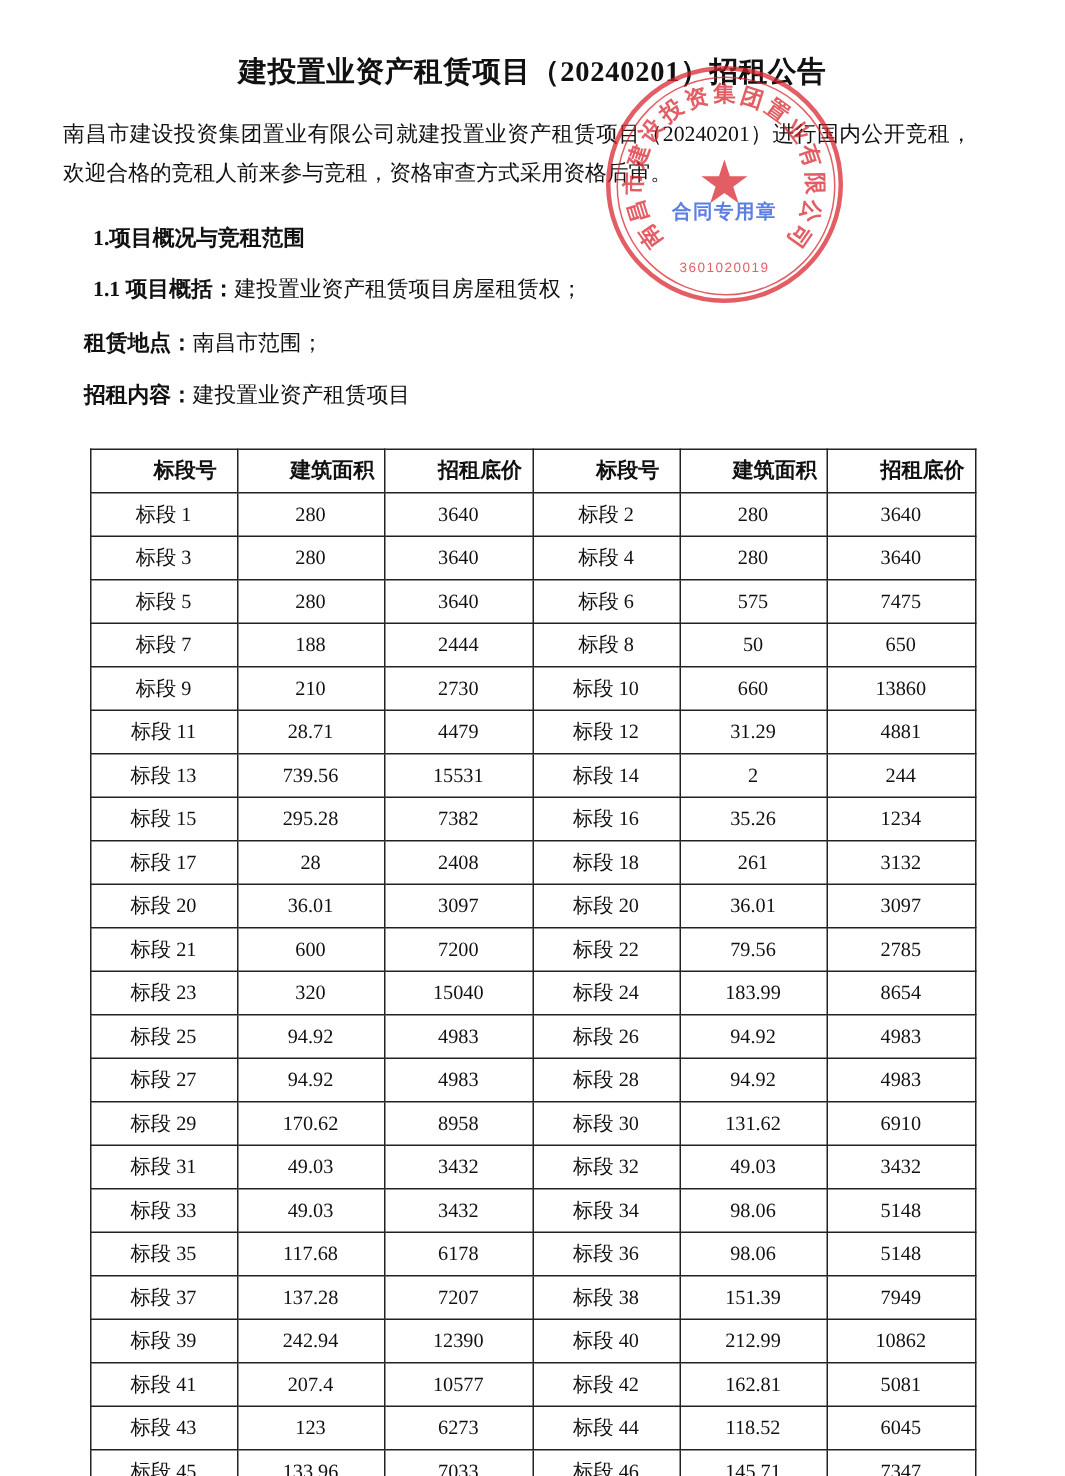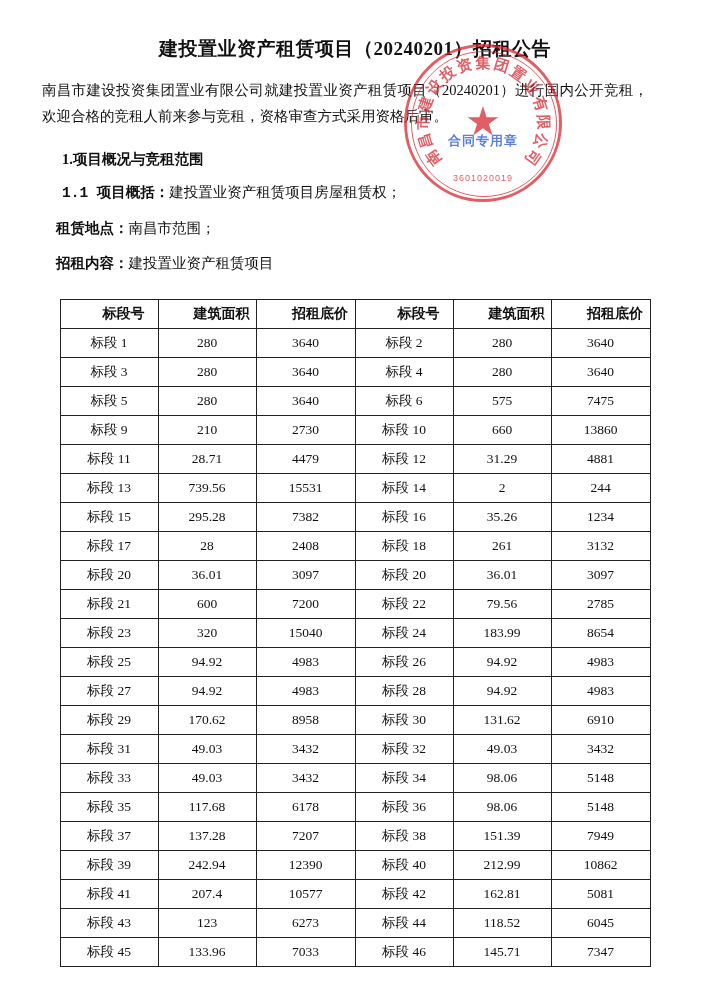--- a/index.html
+++ b/index.html
@@ -41,21 +41,20 @@
   .section-head {
     font-size: 14.5px;
     font-weight: bold;
     margin: 16px 62px 0 62px;
     line-height: 1.8;
   }
   .sub-line {
     font-size: 14.5px;
     margin: 8px 62px 0 62px;
     line-height: 1.9;
-    font-family: Liberation Mono, monospace;
   }
   .sub-line .lbl {
     font-weight: bold;
   }
   .indented {
     margin-left: 56px;
   }
   table.lots {
     border-collapse: collapse;
     margin: 20px auto 0 auto;
@@ -220,20 +219,28 @@
         </tr>
         <tr>
           <td>标段 5</td>
           <td>280</td>
           <td>3640</td>
           <td>标段 6</td>
           <td>575</td>
           <td>7475</td>
         </tr>
         <tr>
+          <td>标段 7</td>
+          <td>188</td>
+          <td>2444</td>
+          <td>标段 8</td>
+          <td>50</td>
+          <td>650</td>
+        </tr>
+        <tr>
           <td>标段 9</td>
           <td>210</td>
           <td>2730</td>
           <td>标段 10</td>
           <td>660</td>
           <td>13860</td>
         </tr>
         <tr>
           <td>标段 11</td>
           <td>28.71</td>

